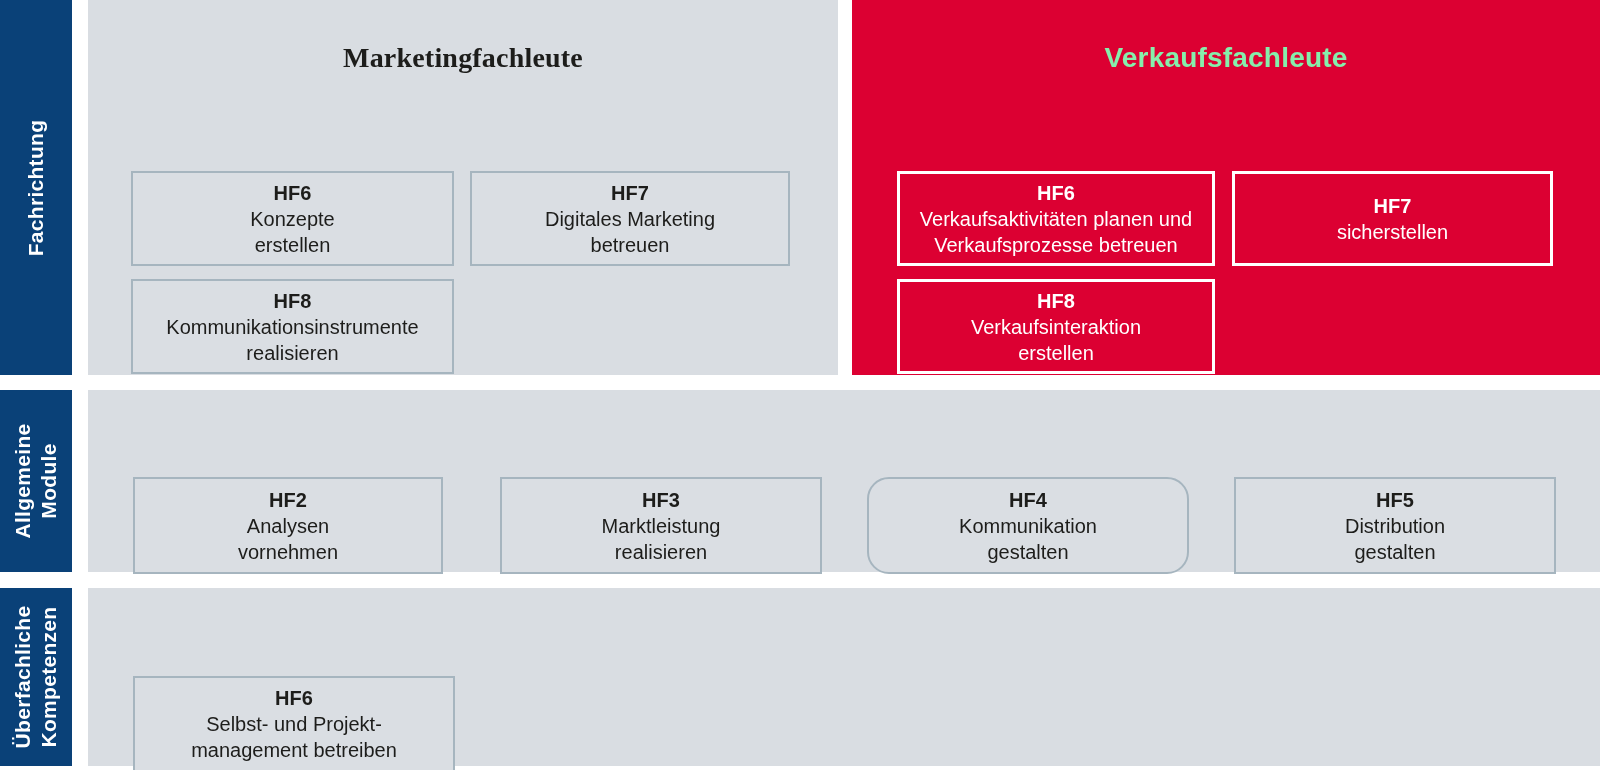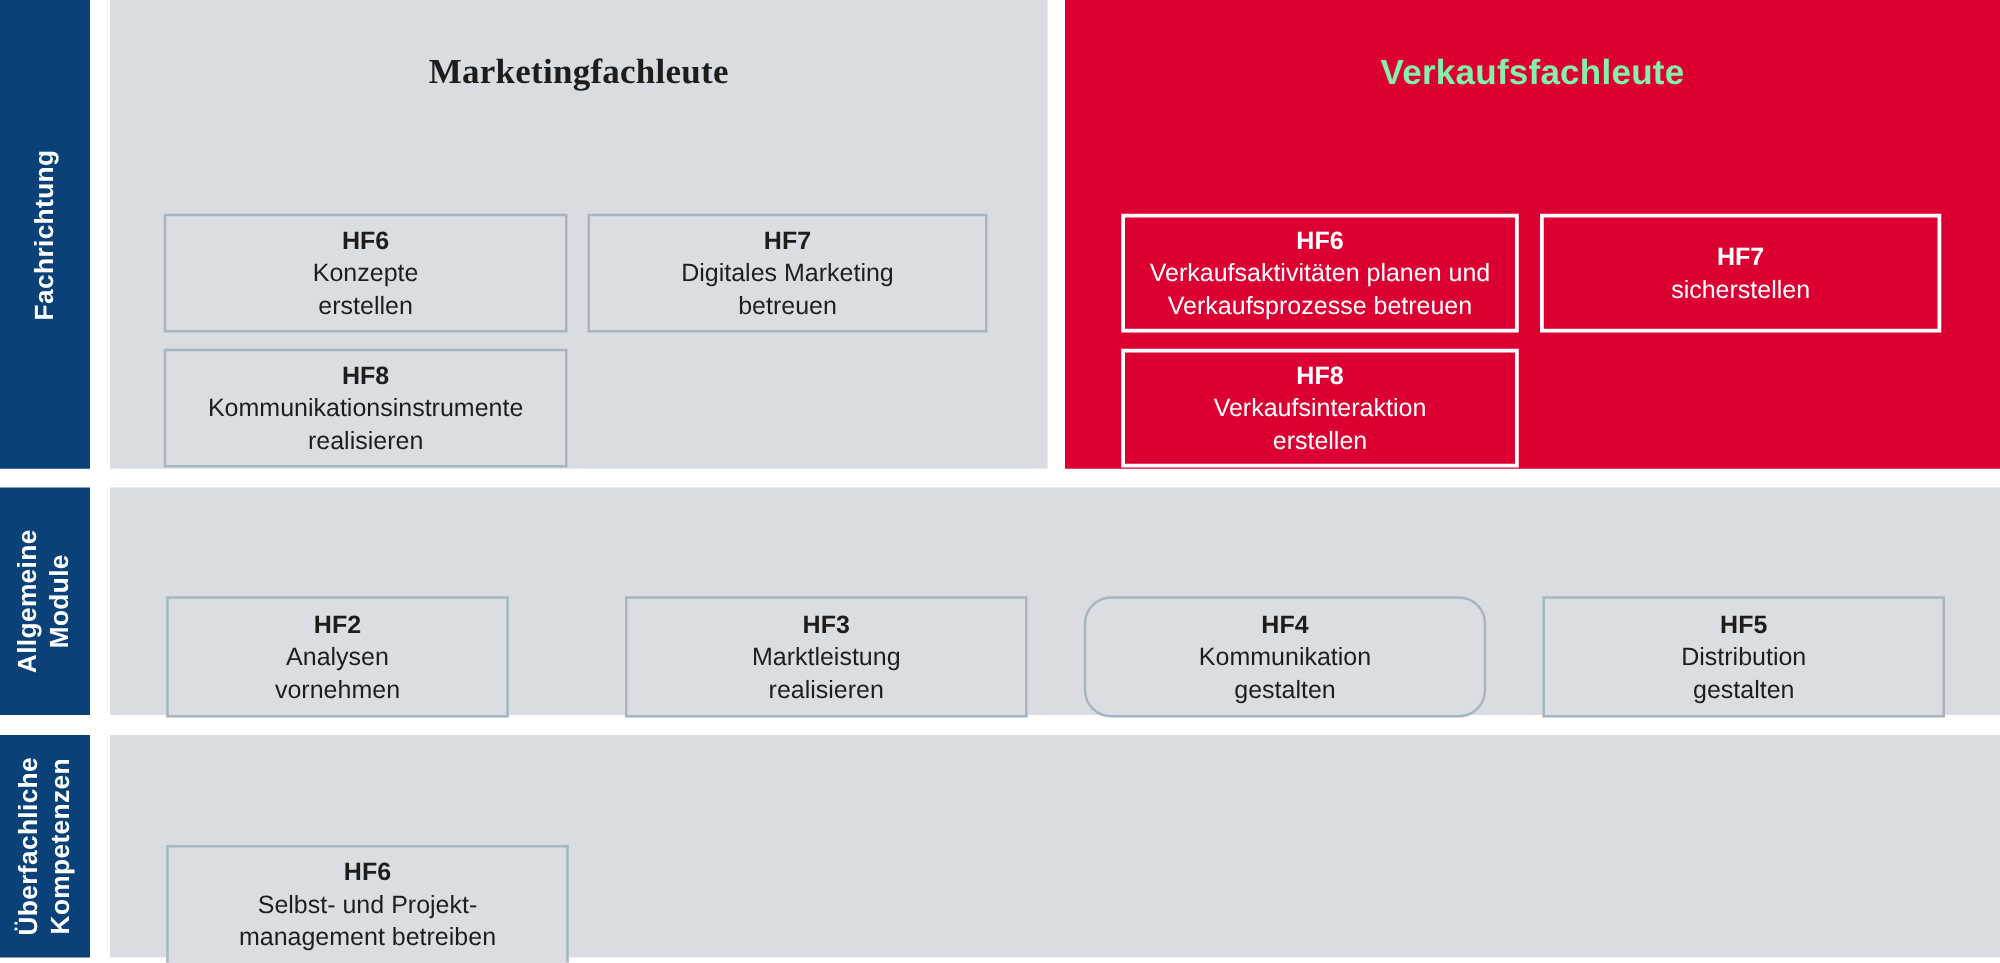--- a/index.html
+++ b/index.html
@@ -132,21 +132,21 @@
   <div class="module red" style="left:1232px;top:127px;width:321px;height:95px;">
     <div class="code">HF7</div>
     <div class="line">sicherstellen</div>
   </div>
   <div class="module red" style="left:897px;top:235px;width:318px;height:95px;">
     <div class="code">HF8</div>
     <div class="line">Verkaufsinteraktion</div>
     <div class="line">erstellen</div>
   </div>
 
-  <div class="module" style="left:133px;top:433px;width:274px;height:97px;">
+  <div class="module" style="left:133px;top:433px;width:310px;height:97px;">
     <div class="code">HF2</div>
     <div class="line">Analysen</div>
     <div class="line">vornehmen</div>
   </div>
   <div class="module" style="left:500px;top:433px;width:322px;height:97px;align-items:center;">
     <div class="code">HF3</div>
     <div class="line">Marktleistung</div>
     <div class="line">realisieren</div>
   </div>
   <div class="module" style="left:867px;top:433px;width:322px;height:97px;border-radius:22px;">

